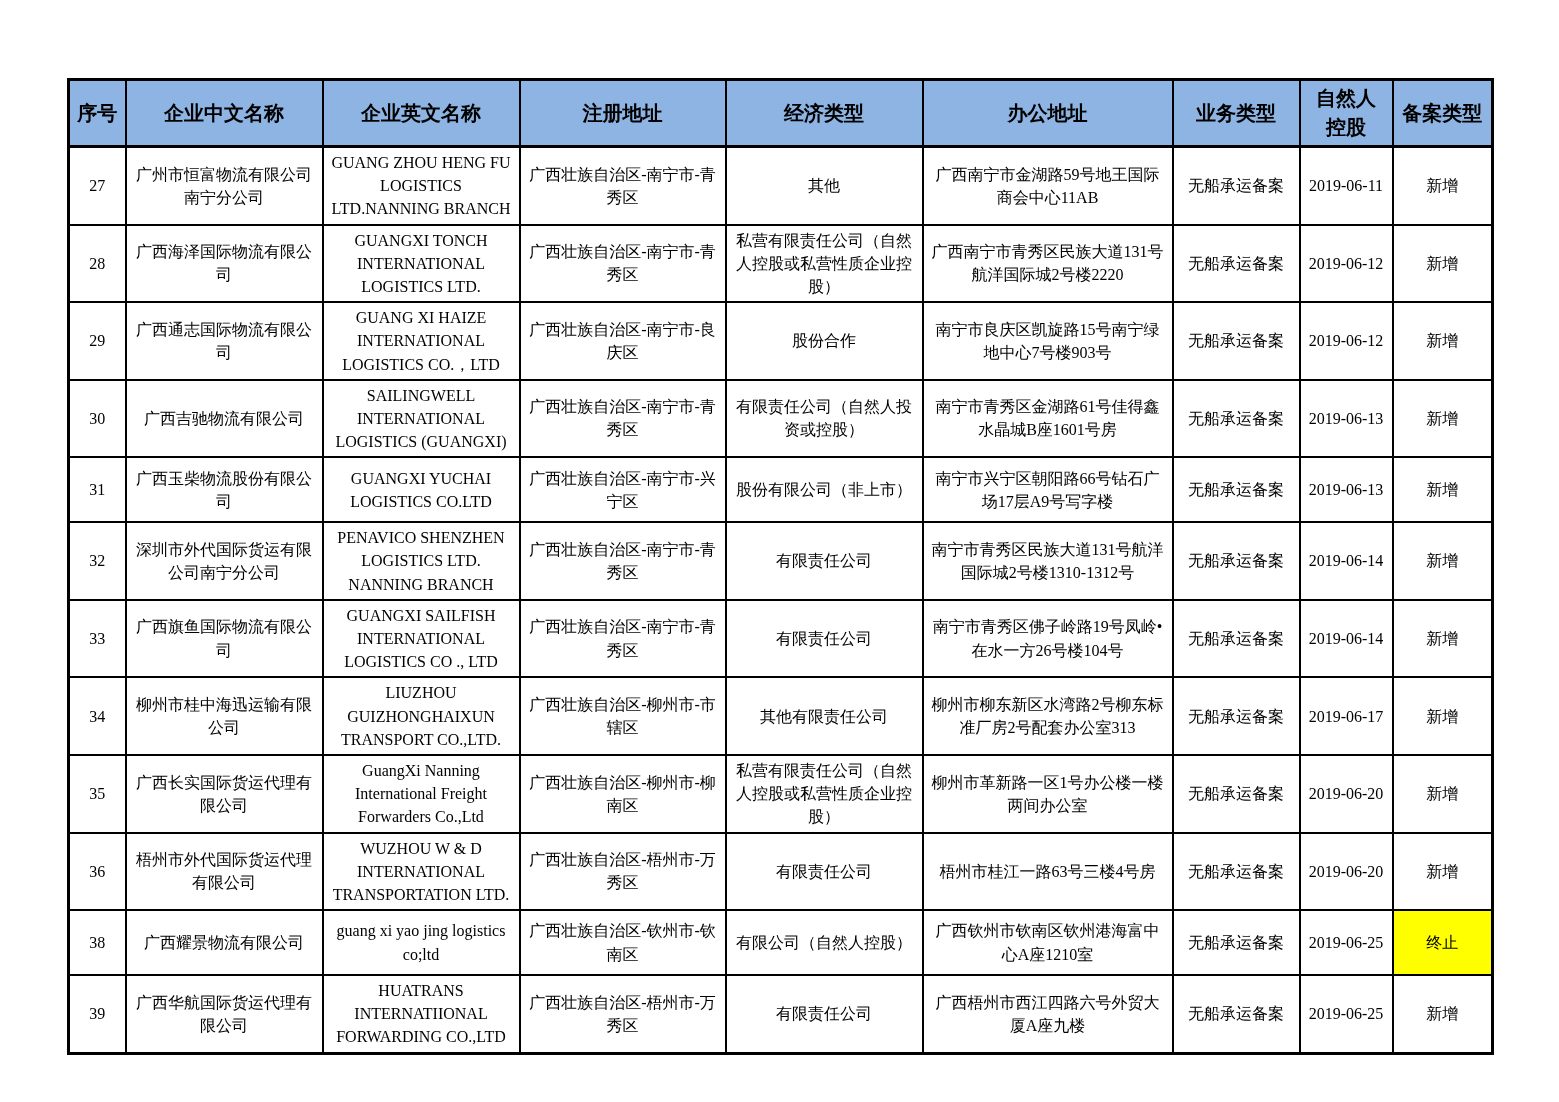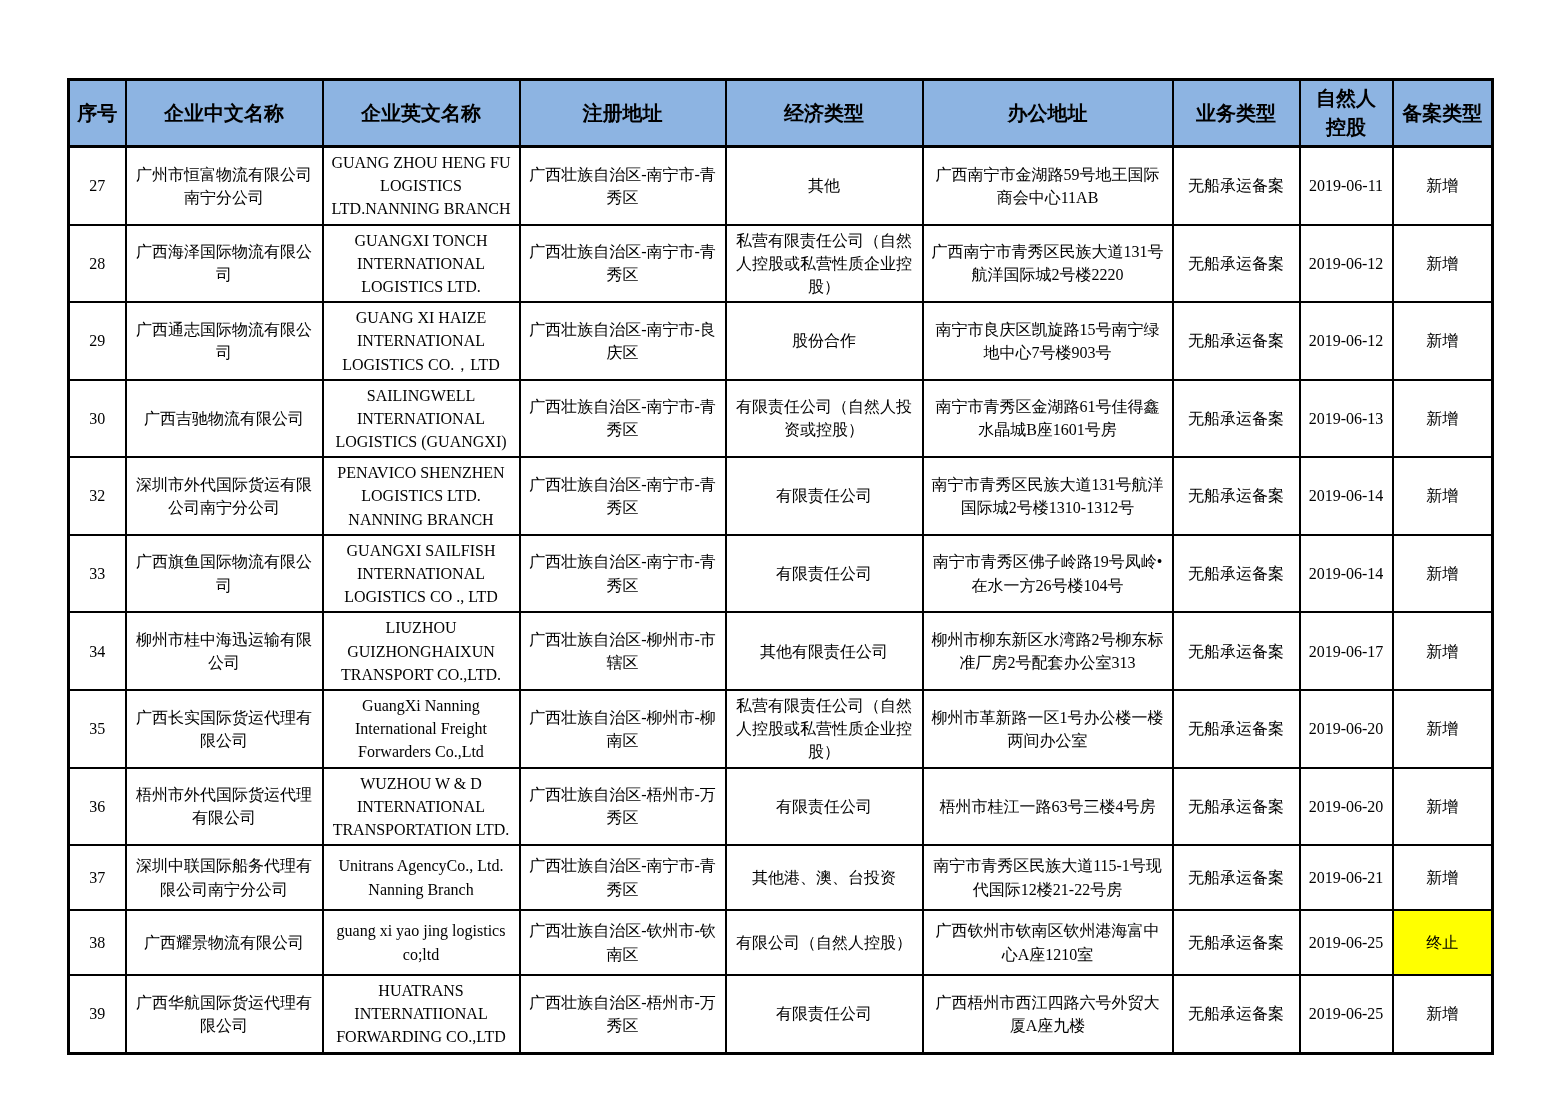--- a/index.html
+++ b/index.html
@@ -120,20 +120,31 @@
     <td>广西吉驰物流有限公司</td>
     <td>SAILINGWELL INTERNATIONAL LOGISTICS (GUANGXI)</td>
     <td>广西壮族自治区-南宁市-青秀区</td>
     <td>有限责任公司（自然人投资或控股）</td>
     <td>南宁市青秀区金湖路61号佳得鑫水晶城B座1601号房</td>
     <td>无船承运备案</td>
     <td>2019-06-13</td>
     <td>新增</td>
   </tr>
           <tr>
+    <td>31</td>
+    <td>广西玉柴物流股份有限公司</td>
+    <td>GUANGXI YUCHAI LOGISTICS CO.LTD</td>
+    <td>广西壮族自治区-南宁市-兴宁区</td>
+    <td>股份有限公司（非上市）</td>
+    <td>南宁市兴宁区朝阳路66号钻石广场17层A9号写字楼</td>
+    <td>无船承运备案</td>
+    <td>2019-06-13</td>
+    <td>新增</td>
+  </tr>
+          <tr>
     <td>32</td>
     <td>深圳市外代国际货运有限公司南宁分公司</td>
     <td>PENAVICO SHENZHEN LOGISTICS LTD. NANNING BRANCH</td>
     <td>广西壮族自治区-南宁市-青秀区</td>
     <td>有限责任公司</td>
     <td>南宁市青秀区民族大道131号航洋国际城2号楼1310-1312号</td>
     <td>无船承运备案</td>
     <td>2019-06-14</td>
     <td>新增</td>
   </tr>
@@ -175,31 +186,20 @@
     <td>梧州市外代国际货运代理有限公司</td>
     <td>WUZHOU W &amp; D INTERNATIONAL TRANSPORTATION LTD.</td>
     <td>广西壮族自治区-梧州市-万秀区</td>
     <td>有限责任公司</td>
     <td>梧州市桂江一路63号三楼4号房</td>
     <td>无船承运备案</td>
     <td>2019-06-20</td>
     <td>新增</td>
   </tr>
           <tr>
-    <td>37</td>
-    <td>深圳中联国际船务代理有限公司南宁分公司</td>
-    <td>Unitrans AgencyCo., Ltd. Nanning Branch</td>
-    <td>广西壮族自治区-南宁市-青秀区</td>
-    <td>其他港、澳、台投资</td>
-    <td>南宁市青秀区民族大道115-1号现代国际12楼21-22号房</td>
-    <td>无船承运备案</td>
-    <td>2019-06-21</td>
-    <td>新增</td>
-  </tr>
-          <tr>
     <td>38</td>
     <td>广西耀景物流有限公司</td>
     <td>guang xi yao jing logistics co;ltd</td>
     <td>广西壮族自治区-钦州市-钦南区</td>
     <td>有限公司（自然人控股）</td>
     <td>广西钦州市钦南区钦州港海富中心A座1210室</td>
     <td>无船承运备案</td>
     <td>2019-06-25</td>
     <td class="highlight">终止</td>
   </tr>

